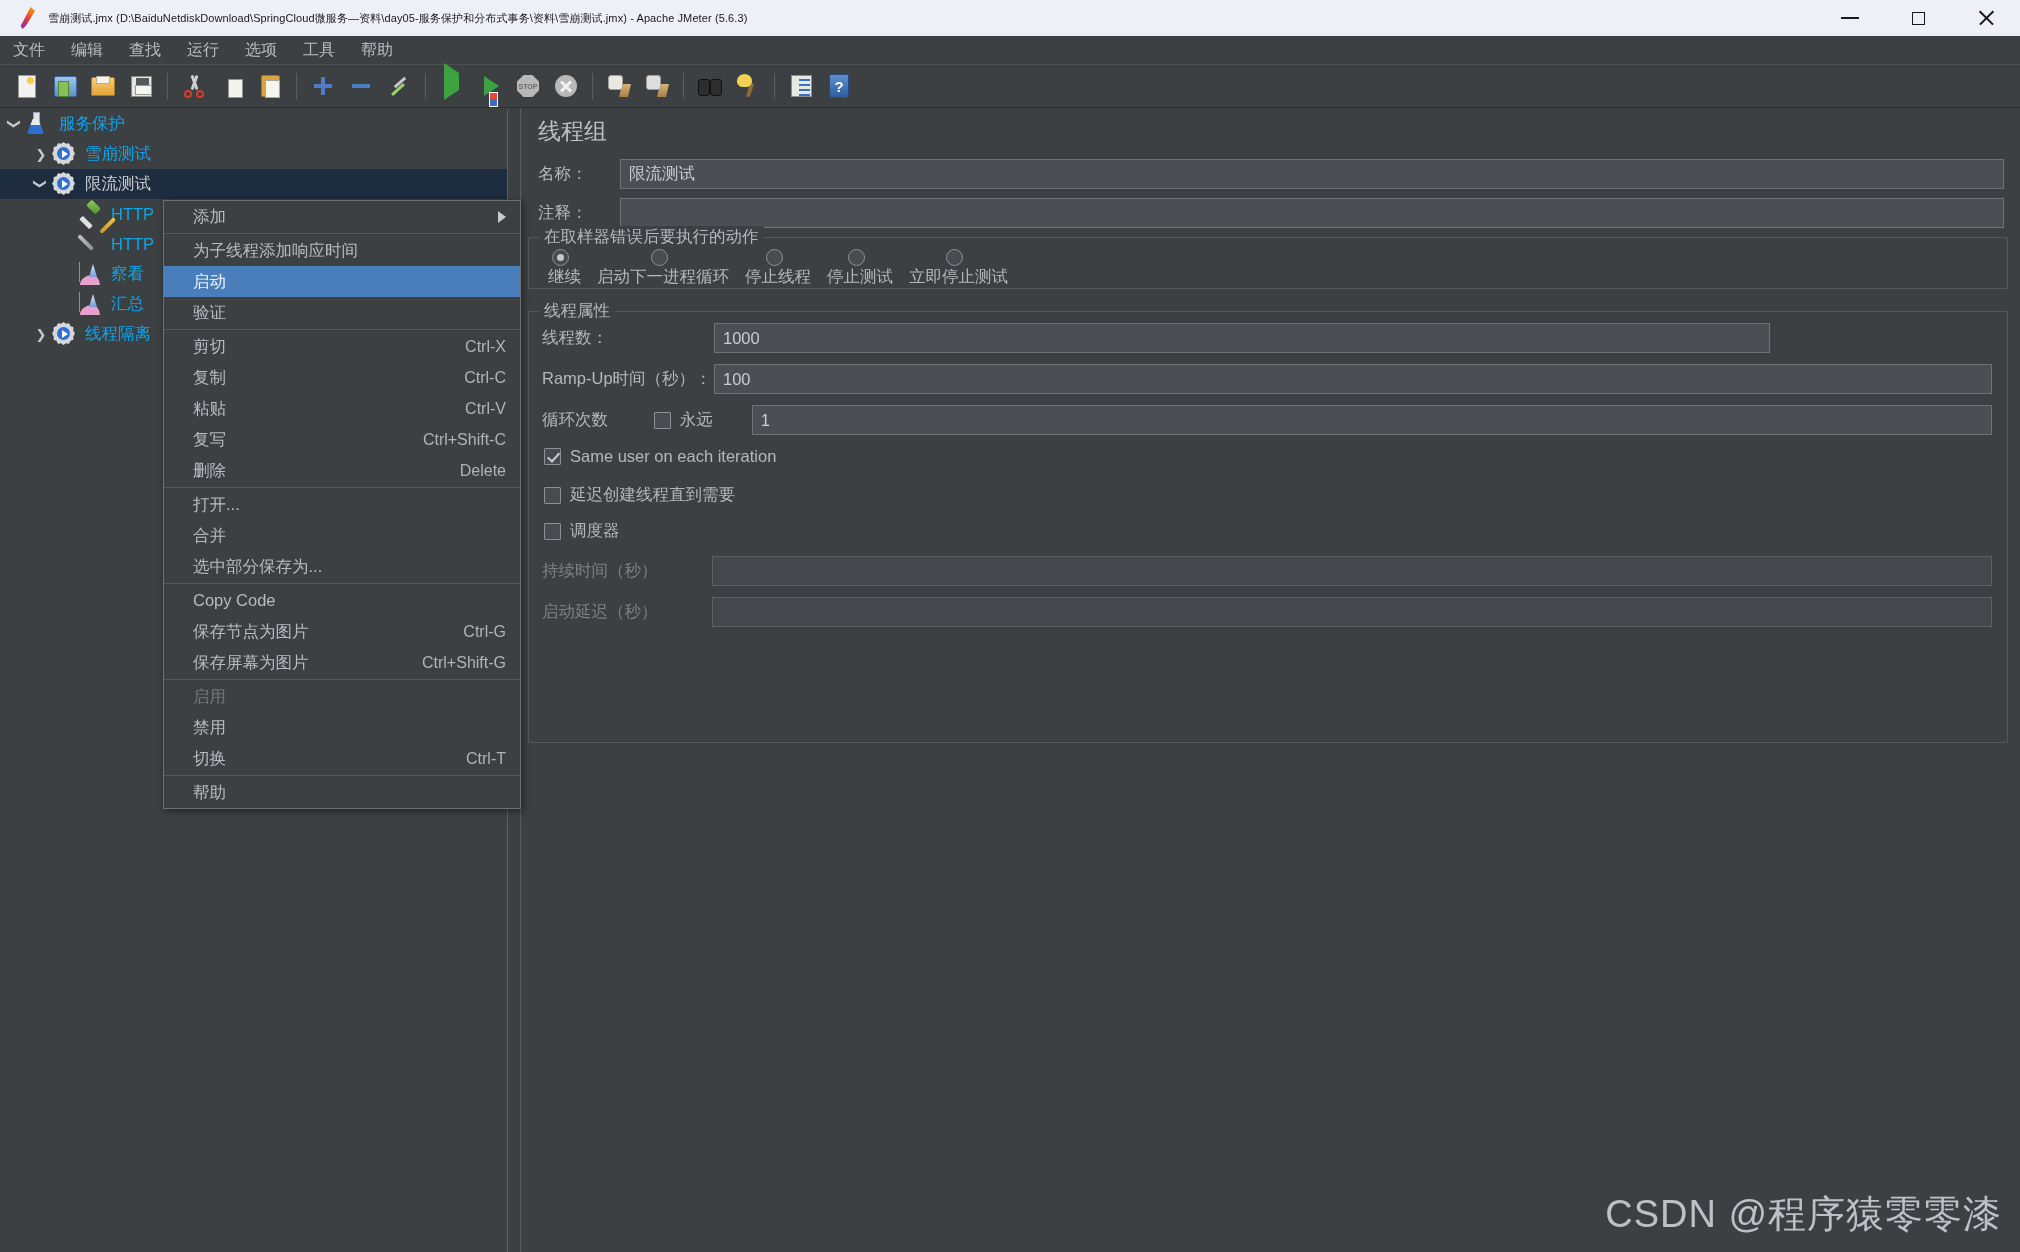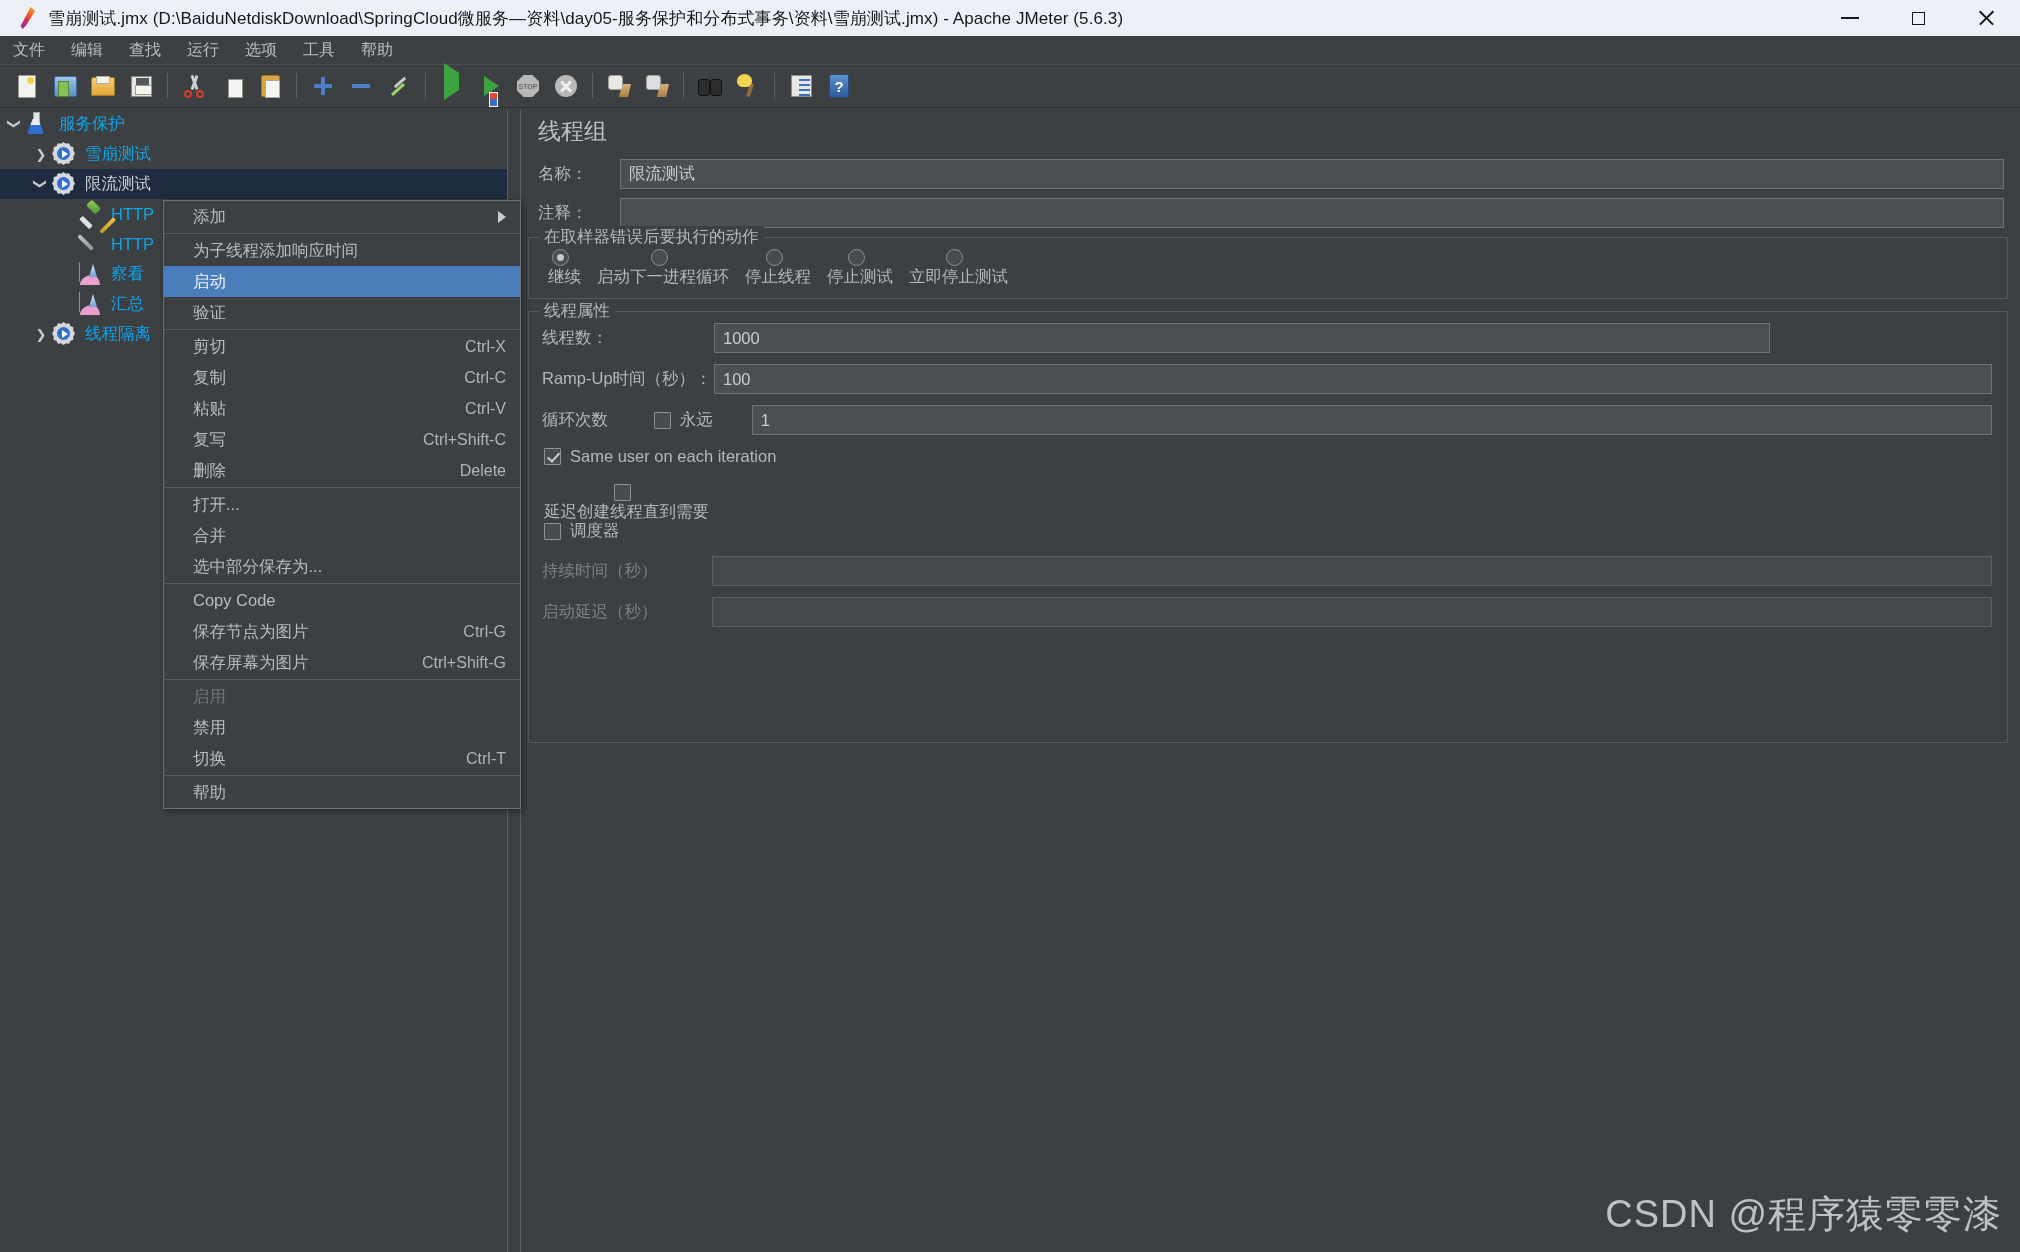--- a/index.html
+++ b/index.html
@@ -28,21 +28,21 @@
     flex: 0 0 auto;
   }
   .jmeter-feather {
     display: block;
     width: 16px; height: 22px;
     background:
       linear-gradient(200deg, #f59b1e 0%, #f37021 28%, #e0343c 55%, #b02a8e 78%, #7b2f9e 100%);
     clip-path: polygon(72% 0%, 100% 18%, 44% 84%, 22% 100%, 10% 86%, 28% 62%);
   }
   .titlebar-text {
-    font-size: 17px;
+    font-size: 11px;
     color: #16181c;
     white-space: nowrap;
     margin-left: 6px;
     letter-spacing: 0.1px;
   }
   .win-buttons {
     position: absolute; right: 0; top: 0; height: 36px;
     display: flex; align-items: stretch;
   }
   .win-btn {
@@ -529,21 +529,21 @@
     <div class="form-row" style="left:16px; top:50px; width:1466px;">
       <span class="form-label" style="width:48px;">名称：</span>
       <input class="text-field" style="width: 1410px; margin-left: 6px;" value="限流测试">
     </div>
 
     <div class="form-row" style="left:16px; top:89px; width:1466px;">
       <span class="form-label" style="width:48px;">注释：</span>
       <input class="text-field" style="width: 1410px; margin-left: 6px;" value="">
     </div>
 
-    <div class="fieldset" style="left:6px; top:128px; width:1480px; height:62px;">
+    <div class="fieldset" style="left:6px; top:128px; width:1480px; height:52px;">
       <span class="fieldset-legend">在取样器错误后要执行的动作</span>
     </div>
     <div class="radio-row" id="error-radios" style="left:26px; top:140px;">
         <div class="radio-opt checked">
           <span class="radio-mark"></span>
           <span class="radio-text">继续</span>
         </div>
         <div class="radio-opt">
           <span class="radio-mark"></span>
           <span class="radio-text">启动下一进程循环</span>
@@ -583,21 +583,21 @@
         <span class="check-text">永远</span>
       </span>
       <input class="text-field" style="width: 1302px; margin-left: 11px;" value="1">
     </div>
 
     <div class="check-opt checked" id="same-user-check" style="left:22px; top:338px;">
       <span class="check-mark"></span>
       <span class="check-text">Same user on each iteration</span>
     </div>
 
-    <div class="check-opt" id="delay-create-check" style="left:22px; top:375px;flex-direction:column;">
+    <div class="check-opt" id="delay-create-check" style="left:22px; top:375px;">
       <span class="check-mark"></span>
       <span class="check-text">延迟创建线程直到需要</span>
     </div>
 
     <div class="check-opt" id="scheduler-check" style="left:22px; top:411px;">
       <span class="check-mark"></span>
       <span class="check-text">调度器</span>
     </div>
 
     <div class="form-row" style="left:20px; top:447px; width:1450px;">

